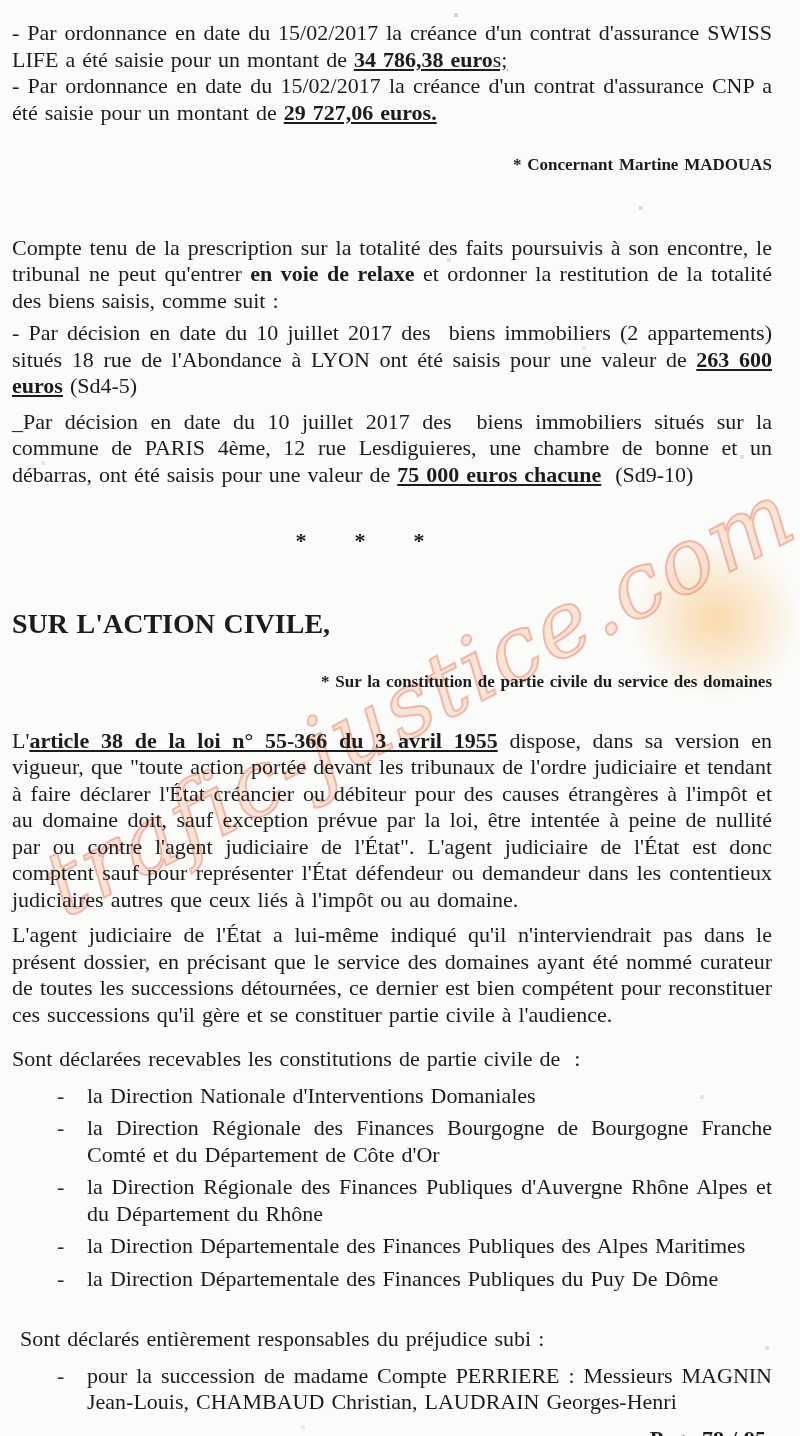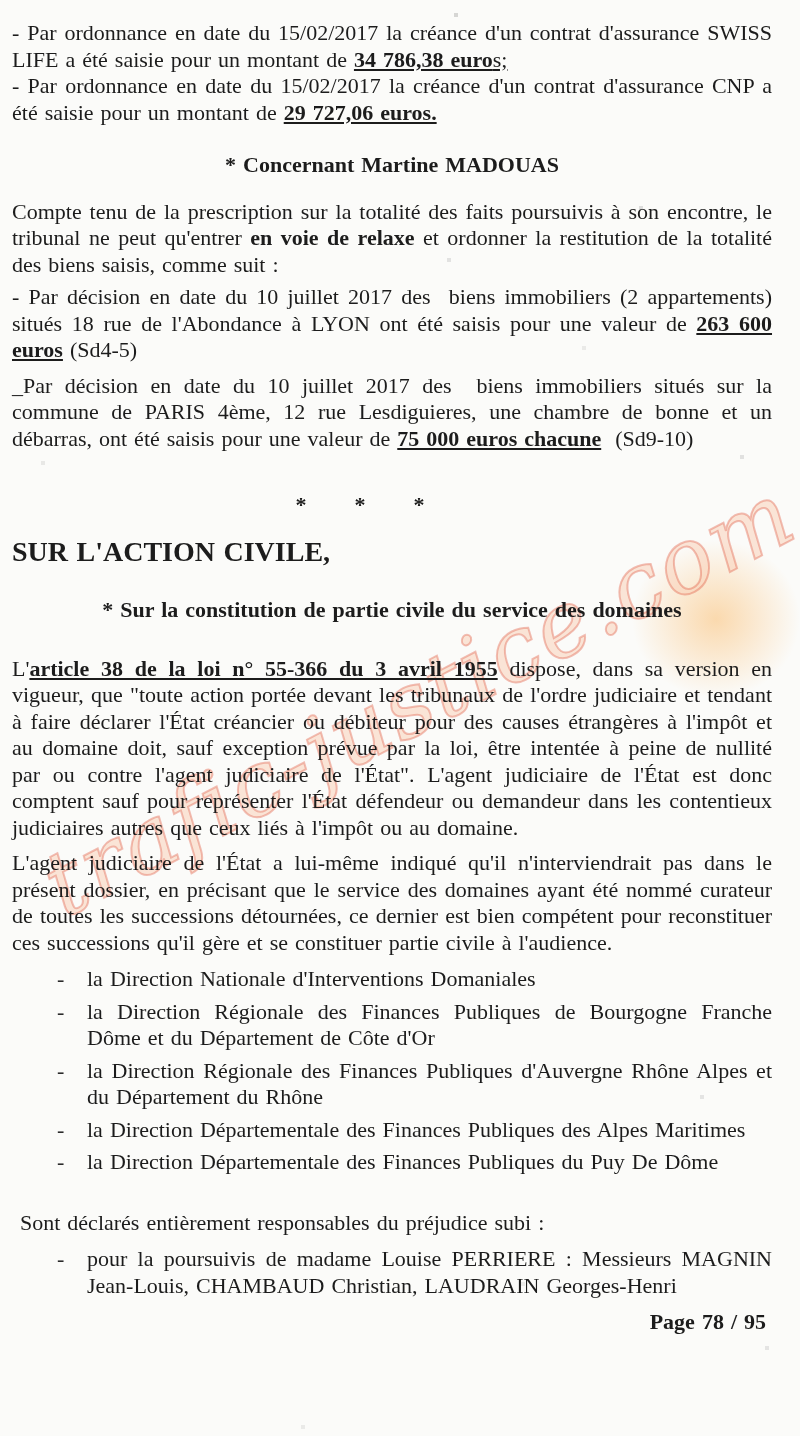--- a/index.html
+++ b/index.html
@@ -34,37 +34,37 @@
     position:relative;z-index:2;
     padding:20px 28px 0 12px;
     font-size:22px;line-height:26.5px;
     text-align:justify;
     word-spacing:1.5px;
   }
   .blk{margin:0;}
   .b{font-weight:bold;}
   .u{text-decoration:underline;text-decoration-thickness:2px;text-underline-offset:2px;}
   .h1{font-weight:bold;font-size:28px;text-align:left;}
-  .h2{font-weight:bold;font-size:22px;text-align:center;}
+  .h2{font-weight:bold;font-size:17px;text-align:right;}
   .footer{text-align:right;font-weight:bold;padding-right:6px;}
 
   .stars{
     display:flex;justify-content:center;gap:48px;
     transform:translateX(-32px);
     font-size:22px;font-weight:bold;text-align:center;
   }
 
   .list{margin-top:10px;}
   .li{display:flex;margin-bottom:6px;}
   .dash{flex:0 0 30px;margin-left:45px;color:#2a2a2a;}
   .li-text{flex:1 1 auto;}
 
   
   .mt-a{margin-top:26px;}
-  .mt-b{margin-top:20px;}
+  .mt-b{margin-top:56px;}
   .mt-c{margin-top:6px;}
   .mt-d{margin-top:9px;}
   .mt-e{margin-top:40px;}
   .mt-f{margin-top:32px;}
   .mt-g{margin-top:32px;font-family:Liberation Serif, serif;}
   .mt-h{margin-top:18px;}
   .mt-i{margin-top:34px;margin-left:8px;}
   .mt-j{margin-top:10px;}
   .mt-k{margin-top:10px;}
 
@@ -99,45 +99,46 @@
       <div class="blk p mt-d"><span>_Par décision en date du 10 juillet 2017 des&nbsp; biens immobiliers situés sur la commune de PARIS 4ème, 12 rue Lesdiguieres, une chambre de bonne et un débarras, ont été saisis pour une valeur de </span><span class="b u">75 000 euros chacune</span><span>&nbsp; (Sd9-10)</span></div>
       <div class="stars mt-e">
         <span>*</span>
         <span>*</span>
         <span>*</span>
       </div>
       <div class="blk h1 mt-b"><span class="b">SUR L'ACTION CIVILE,</span></div>
       <div class="blk h2 mt-f"><span class="b">* Sur la constitution de partie civile du service des domaines</span></div>
       <div class="blk p mt-g"><span>L'</span><span class="b u">article 38 de la loi n° 55-366 du 3 avril 1955</span><span> dispose, dans sa version en vigueur, que "toute action portée devant les tribunaux de l'ordre judiciaire et tendant à faire déclarer l'État créancier ou débiteur pour des causes étrangères à l'impôt et au domaine doit, sauf exception prévue par la loi, être intentée à peine de nullité par ou contre l'agent judiciaire de l'État". L'agent judiciaire de l'État est donc comptent sauf pour représenter l'État défendeur ou demandeur dans les contentieux judiciaires autres que ceux liés à l'impôt ou au domaine.</span></div>
       <div class="blk p mt-d"><span>L'agent judiciaire de l'État a lui-même indiqué qu'il n'interviendrait pas dans le présent dossier, en précisant que le service des domaines ayant été nommé curateur de toutes les successions détournées, ce dernier est bien compétent pour reconstituer ces successions qu'il gère et se constituer partie civile à l'audience.</span></div>
+      <div class="blk p mt-h"><span>Sont déclarées recevables les constitutions de partie civile de&nbsp; :</span></div>
       <div class="list mt-j">
         <div class="li">
           <span class="dash">-</span>
           <span class="li-text">la Direction Nationale d'Interventions Domaniales</span>
         </div>
         <div class="li">
           <span class="dash">-</span>
-          <span class="li-text">la Direction Régionale des Finances Publiques de Bourgogne Franche Dôme et du Département de Côte d'Or</span>
+          <span class="li-text">la Direction Régionale des Finances Bourgogne de Bourgogne Franche Comté et du Département de Côte d'Or</span>
         </div>
         <div class="li">
           <span class="dash">-</span>
           <span class="li-text">la Direction Régionale des Finances Publiques d'Auvergne Rhône Alpes et du Département du Rhône</span>
         </div>
         <div class="li">
           <span class="dash">-</span>
           <span class="li-text">la Direction Départementale des Finances Publiques des Alpes Maritimes</span>
         </div>
         <div class="li">
           <span class="dash">-</span>
           <span class="li-text">la Direction Départementale des Finances Publiques du Puy De Dôme</span>
         </div>
       </div>
       <div class="blk p mt-i"><span>Sont déclarés entièrement responsables du préjudice subi :</span></div>
       <div class="list mt-j">
         <div class="li">
           <span class="dash">-</span>
-          <span class="li-text">pour la poursuivis de madame Louise PERRIERE : Messieurs MAGNIN Jean-Louis, CHAMBAUD Christian, LAUDRAIN Georges-Henri</span>
+          <span class="li-text">pour la succession de madame Compte PERRIERE : Messieurs MAGNIN Jean-Louis, CHAMBAUD Christian, LAUDRAIN Georges-Henri</span>
         </div>
       </div>
       <div class="blk footer mt-k"><span class="b">Page 78 / 95</span></div>
     </main>
   <div class="specks"></div>
 </div>
 
 </body></html>

